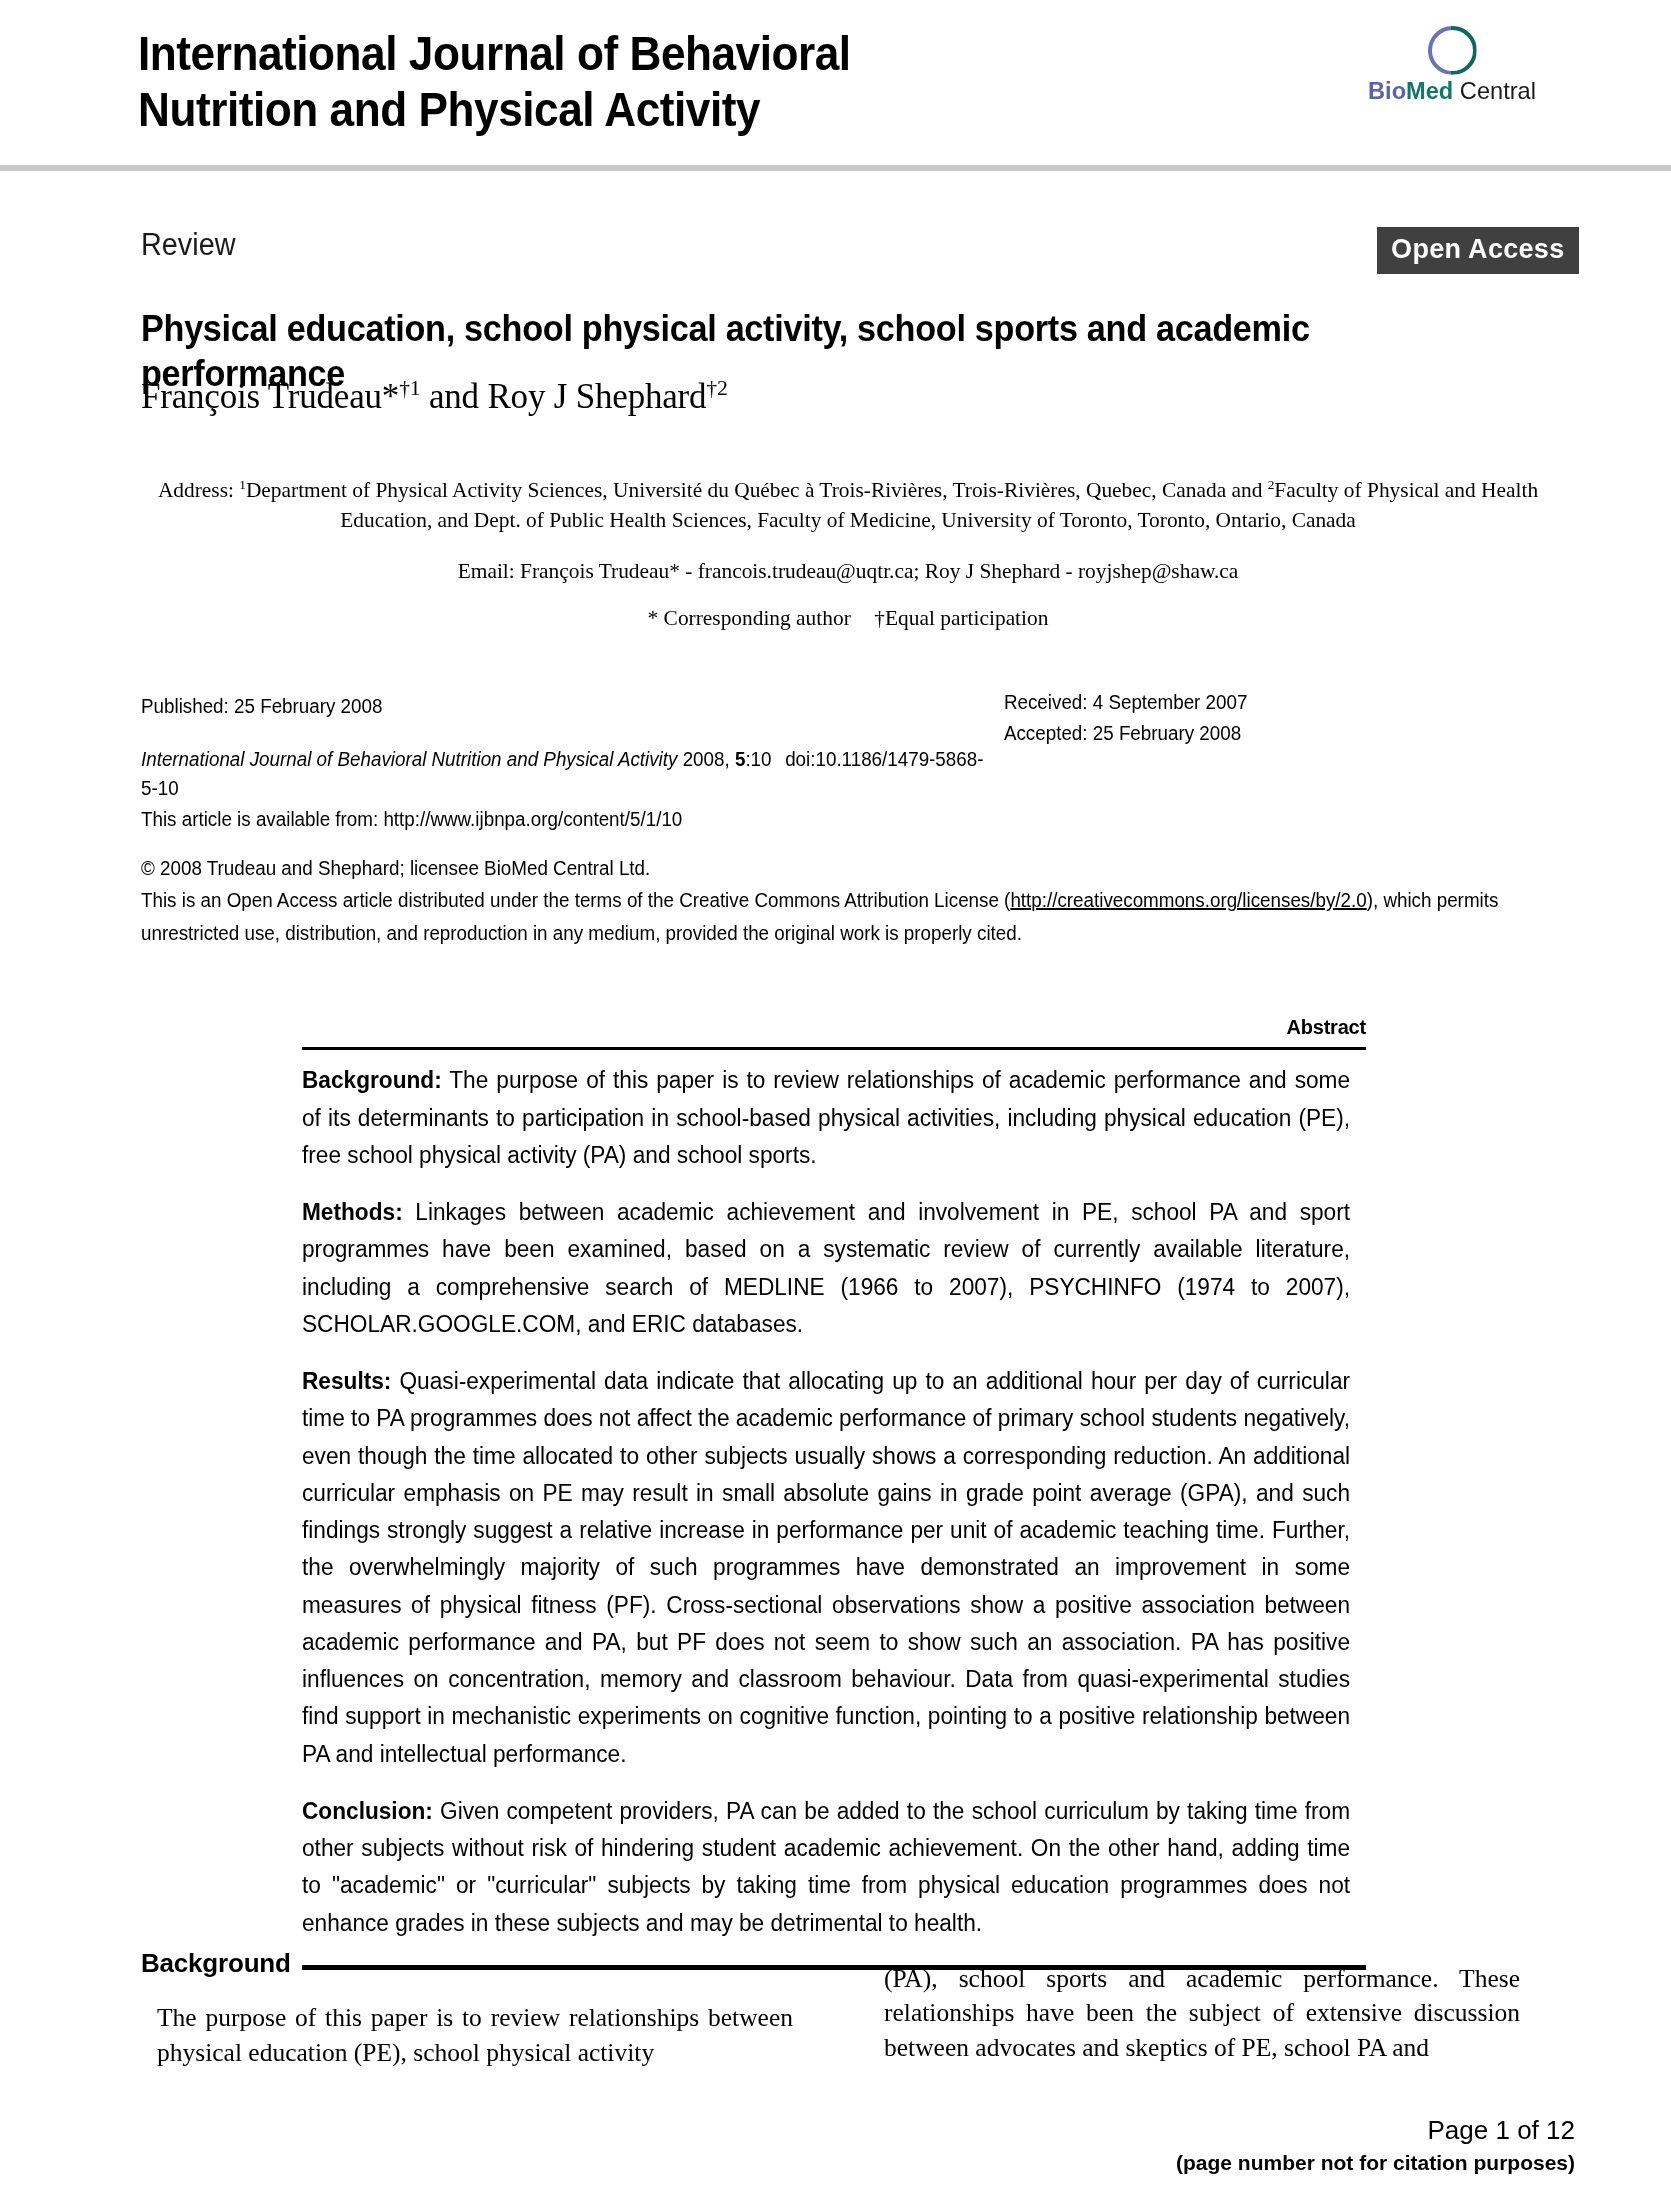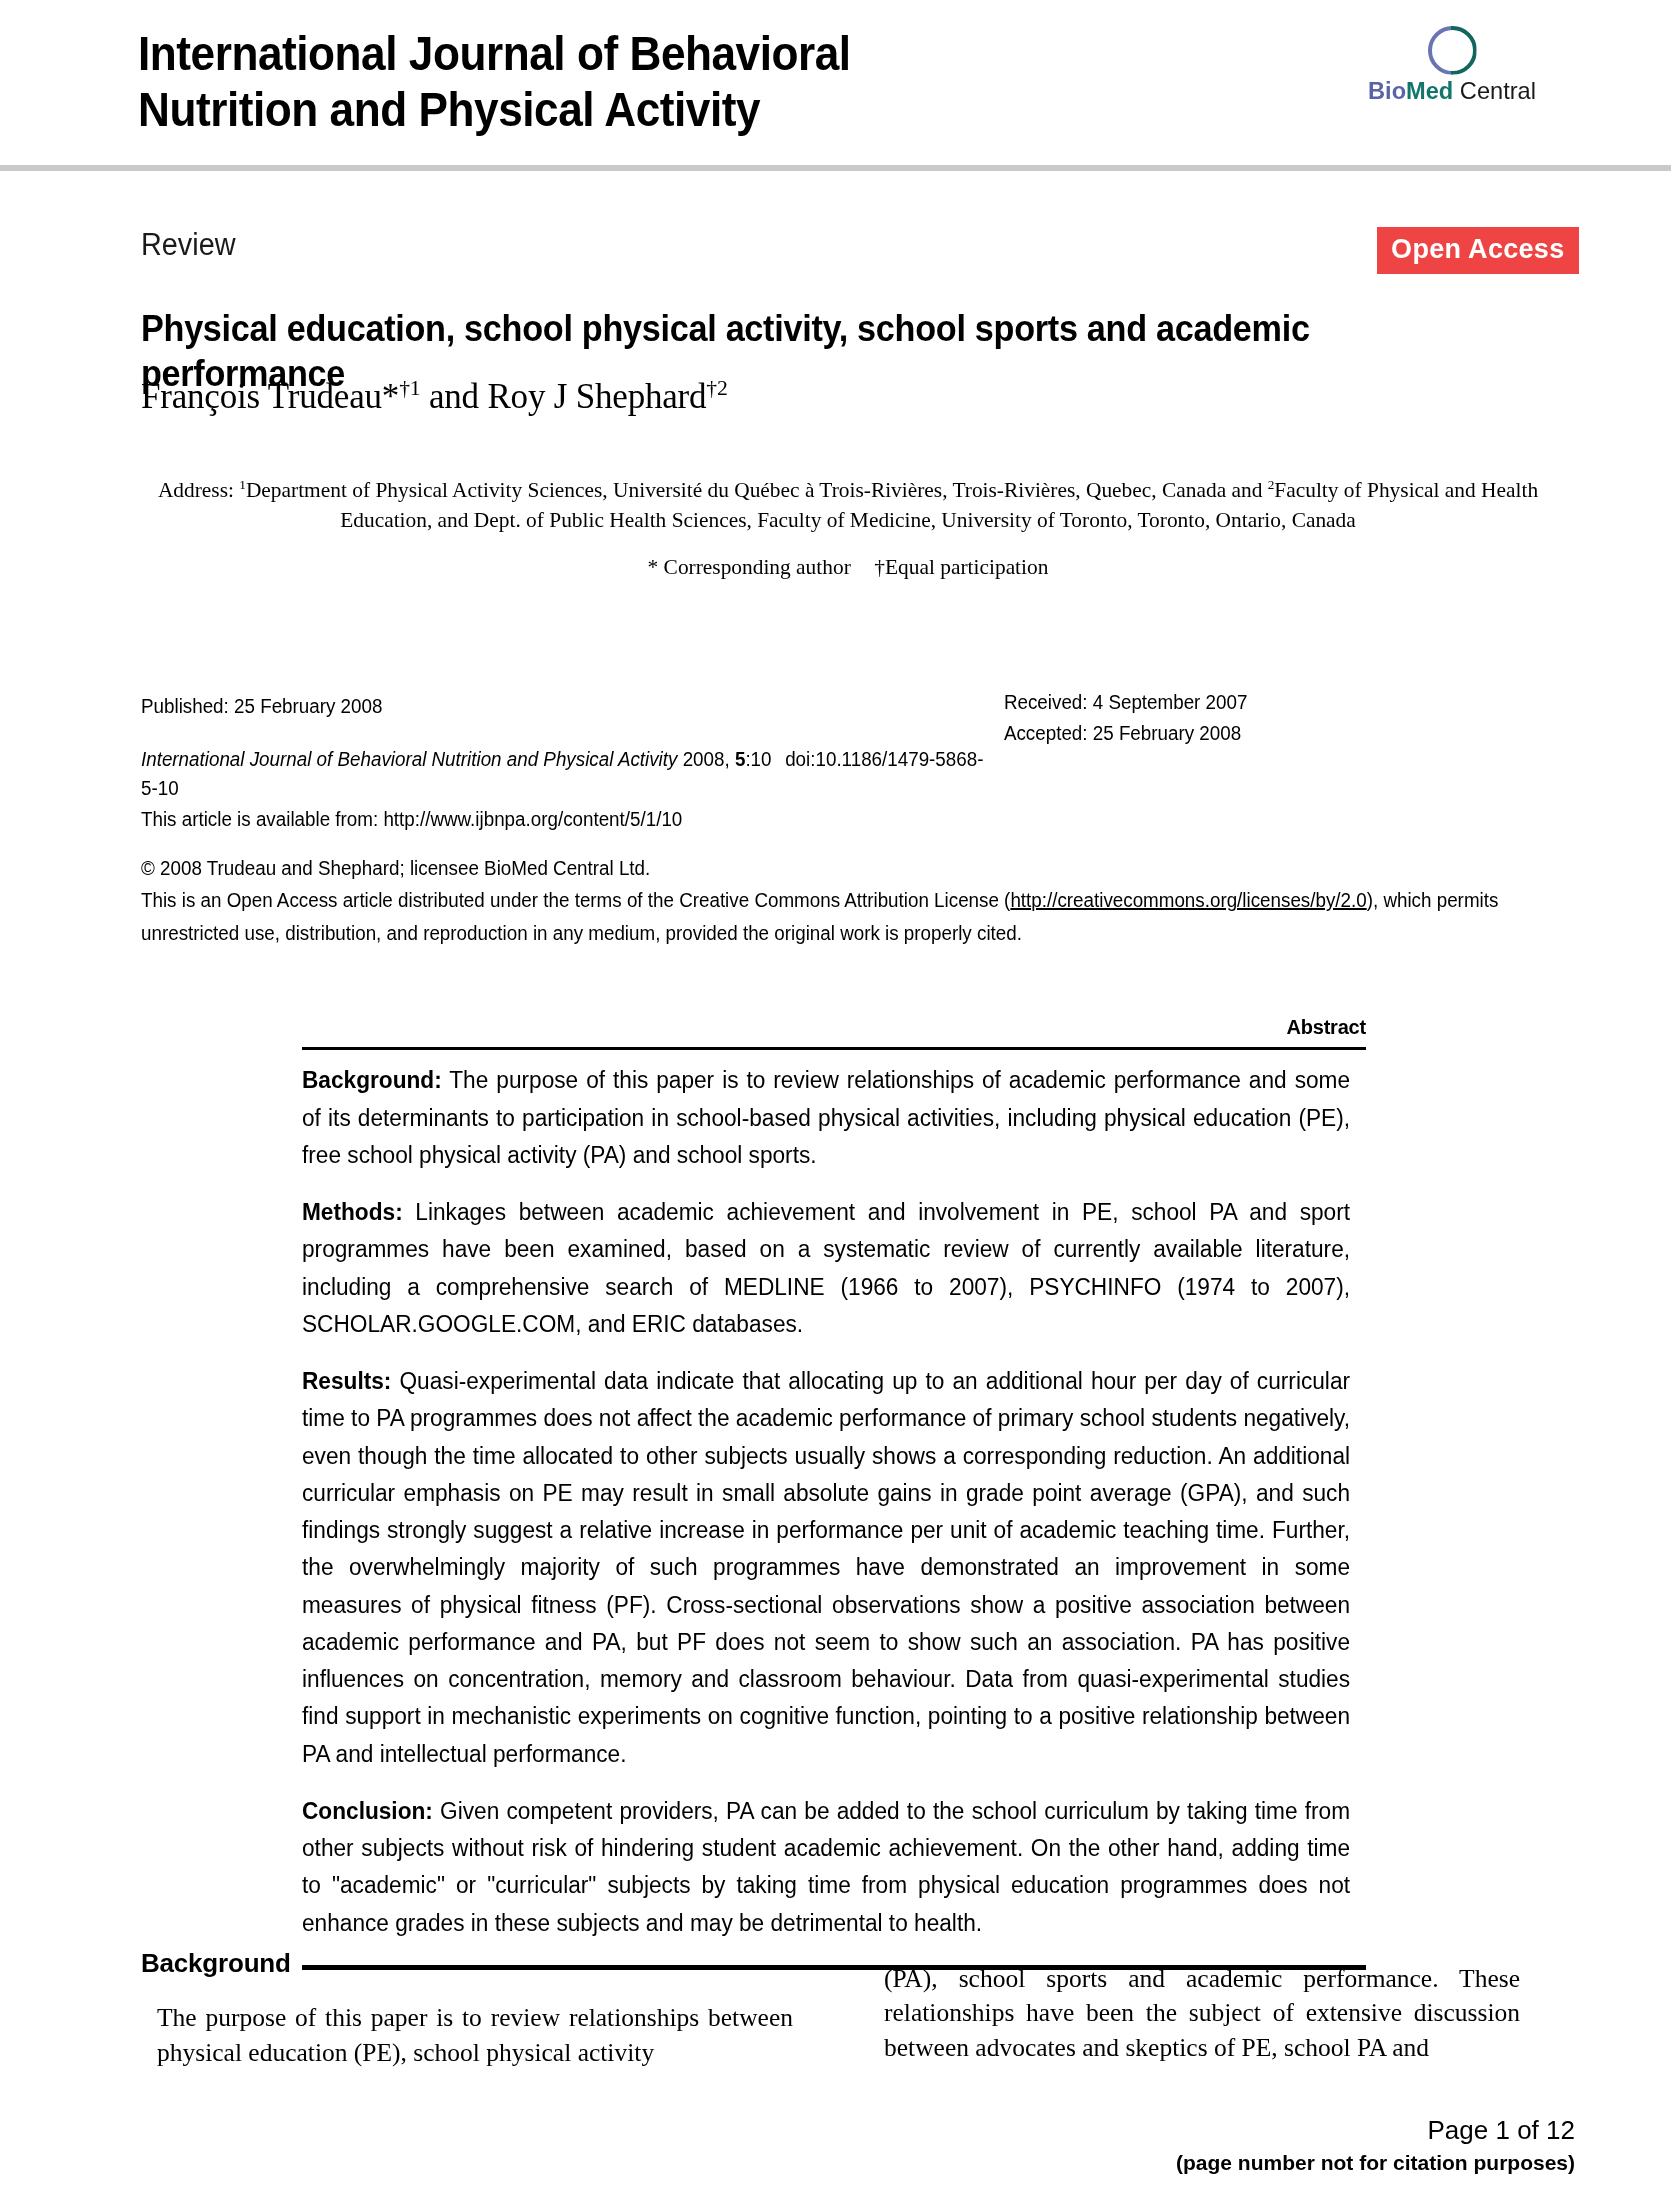--- a/index.html
+++ b/index.html
@@ -104,21 +104,21 @@
     font-family: "Liberation Sans", sans-serif;
     font-size: 31px;
     color: #1a1a1a;
     transform: scaleX(0.93);
     transform-origin: left top;
   }
   .open-access {
     position: absolute;
     right: 93px;
     top: 227px;
-    background: #ef4444;
+    background: #404040;
     color: #ffffff;
     font-family: "Liberation Sans", sans-serif;
     font-weight: bold;
     font-size: 27px;
     letter-spacing: 0.3px;
     padding: 7.3px 14.5px 9px 14.5px;
   }
 
   .article-title {
     position: absolute;
@@ -322,20 +322,21 @@
   </div>
 
   <div class="kind-line">Review</div>
   <div class="open-access">Open Access</div>
 
   <h1 class="article-title">Physical education, school physical activity, school sports and academic performance</h1>
   <div class="authors">François Trudeau*<sup>†1</sup> and Roy J Shephard<sup>†2</sup></div>
 
   <div class="addr-block">
     <div>Address: <sup>1</sup>Department of Physical Activity Sciences, Université du Québec à Trois-Rivières, Trois-Rivières, Quebec, Canada and <sup>2</sup>Faculty of Physical and Health Education, and Dept. of Public Health Sciences, Faculty of Medicine, University of Toronto, Toronto, Ontario, Canada</div>
+    <div class="email-line">Email: François Trudeau* - francois.trudeau@uqtr.ca; Roy J Shephard - royjshep@shaw.ca</div>
     <div class="corr-line"><span>* Corresponding author</span><span class="corr-gap"></span><span>†Equal participation</span></div>
   </div>
 
   <div class="pubinfo">
     <div class="pub-left">
       <div class="pub-published">Published: 25 February 2008</div>
       <div class="pub-citation"><span class="jname">International Journal of Behavioral Nutrition and Physical Activity</span><span> 2008, </span><span class="vol">5</span><span>:10</span><span class="doi-gap"></span><span>doi:10.1186/1479-5868-5-10</span></div>
     </div>
     <div class="pub-right">
       <div>Received: 4 September 2007</div>

